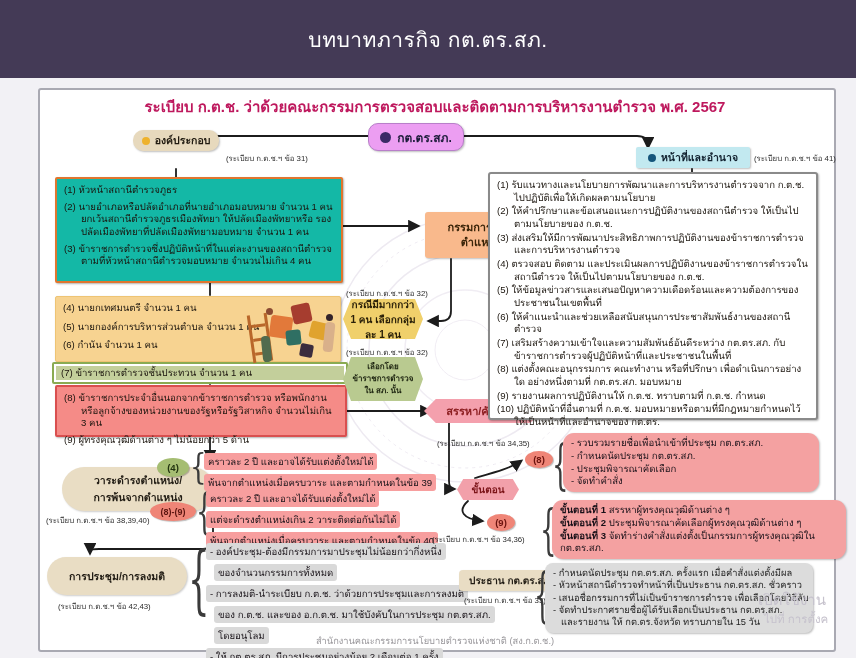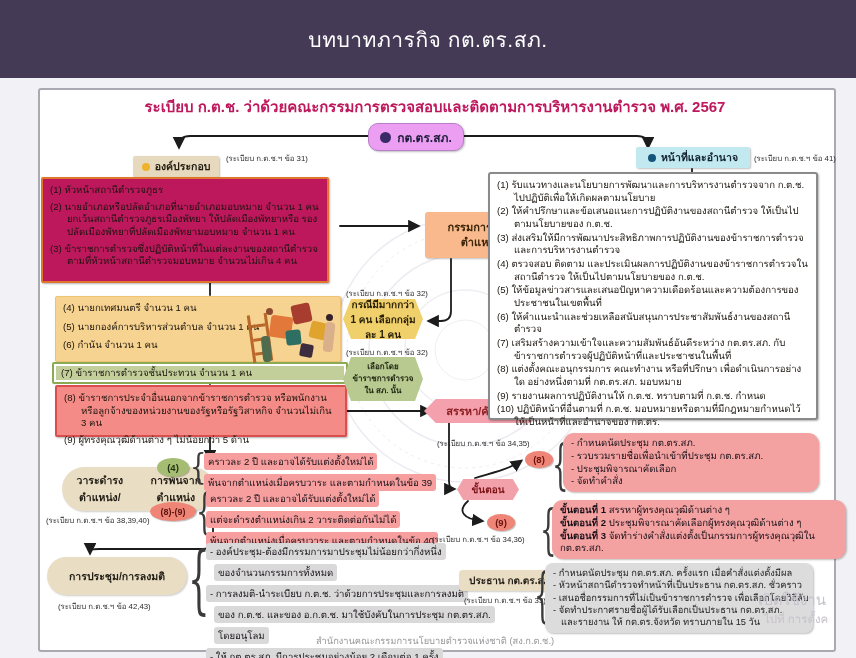--- a/index.html
+++ b/index.html
@@ -11,21 +11,21 @@
   .panel{left:38px;top:88px;width:794px;height:560px;background:#fff;border:2px solid #a9a9b2;border-radius:3px;z-index:0}
   svg.overlay{position:absolute;left:0;top:0;z-index:1;pointer-events:none}
   .dgtitle{left:38px;top:95px;width:794px;text-align:center;font-size:15px;font-weight:bold;color:#be185d}
   .node{display:flex;align-items:center;justify-content:center;font-weight:bold;box-shadow:1px 1px 2px rgba(0,0,0,.25)}
   .dot{border-radius:50%;display:inline-block;flex:0 0 auto}
   .ref{font-size:7.8px;color:#2b2b2b;white-space:nowrap;z-index:2;position:absolute}
   .bx{border-radius:2px;padding:5px 7px;box-shadow:1px 1px 2px rgba(0,0,0,.3)}
   .t{font-size:9.6px;line-height:1.32;color:#1a140d}
   .item{padding-left:17px;text-indent:-17px;margin-bottom:4px}
   .item:last-child{margin-bottom:0}
-  .pill{background:#e9ddc4;display:flex;flex-direction:row;align-items:center;justify-content:center;font-weight:bold;color:#211c14;text-align:center;box-shadow:1px 1px 2px rgba(0,0,0,.2)}
+  .pill{background:#e9ddc4;display:flex;flex-direction:column;align-items:center;justify-content:center;font-weight:bold;color:#211c14;text-align:center;box-shadow:1px 1px 2px rgba(0,0,0,.2)}
   .ell{border-radius:50%;display:flex;align-items:center;justify-content:center;font-weight:bold;box-shadow:1px 1px 1px rgba(0,0,0,.25)}
   .hex{clip-path:polygon(0 50%,10% 0,90% 0,100% 50%,90% 100%,10% 100%);display:flex;align-items:center;justify-content:center;font-weight:bold;text-align:center}
   .hl{display:inline-block;padding:1px 4px;border-radius:3px;white-space:nowrap;font-size:9.6px;color:#171117}
   .hl-p{background:#f79e9e}
   .hl-g{background:#d9d9d9}
   .bubble{border-radius:11px;padding:4px 8px;box-shadow:1px 1px 2px rgba(0,0,0,.25)}
   .bubble .bl{font-size:9.6px;line-height:1.33;color:#181018;white-space:nowrap}
   .brace{font-family:"DejaVu Serif",serif;color:#3a3a3a;line-height:1;z-index:2;position:absolute}
   .wm{color:#c6c2cd;z-index:6;position:absolute}
   .footer{left:38px;top:633px;width:794px;text-align:center;font-size:9.3px;color:#979599}
@@ -72,33 +72,33 @@
   </g>
 </svg>
 
 <div class="abs dgtitle">ระเบียบ ก.ต.ช. ว่าด้วยคณะกรรมการตรวจสอบและติดตามการบริหารงานตำรวจ พ.ศ. 2567</div>
 
 <div class="abs node" style="left:368px;top:123px;width:94px;height:26px;background:#ec9ef2;border:1px solid #b87fc9;border-radius:10px;">
   <span class="dot" style="width:11px;height:11px;background:#3a2a66;margin-right:6px"></span>
   <span style="font-size:12px;color:#1a1a38">กต.ตร.สภ.</span>
 </div>
 
-<div class="abs node" style="left:133px;top:156px;width:86px;height:21px;background:#e7d9bd;border-radius:2px;">
+<div class="abs node" style="left:133px;top:130px;width:86px;height:21px;background:#e7d9bd;border-radius:10px;">
   <span class="dot" style="width:8px;height:8px;background:#eeb22c;margin-right:5px"></span>
   <span style="font-size:10.5px;color:#201a10">องค์ประกอบ</span>
 </div>
 <div class="ref" style="left:226px;top:152px">(ระเบียบ ก.ต.ช.ฯ ข้อ 31)</div>
 
 <div class="abs node" style="left:636px;top:147px;width:114px;height:21px;background:#c2e9f0;border-radius:2px;">
   <span class="dot" style="width:8px;height:8px;background:#14557b;margin-right:5px"></span>
   <span style="font-size:10.5px;color:#10202e">หน้าที่และอำนาจ</span>
 </div>
 <div class="ref" style="left:754px;top:152px">(ระเบียบ ก.ต.ช.ฯ ข้อ 41)</div>
 
-<div class="abs bx" style="left:41px;top:177px;width:270px;height:92px;background:#be185d;border:2px solid #e0762e;">
+<div class="abs bx" style="left:55px;top:177px;width:270px;height:92px;background:#14b8a6;border:2px solid #e0762e;">
   <div class="t item">(1) หัวหน้าสถานีตำรวจภูธร</div>
   <div class="t item">(2) นายอำเภอหรือปลัดอำเภอที่นายอำเภอมอบหมาย จำนวน 1 คน ยกเว้นสถานีตำรวจภูธรเมืองพัทยา ให้ปลัดเมืองพัทยาหรือ รองปลัดเมืองพัทยาที่ปลัดเมืองพัทยามอบหมาย จำนวน 1 คน</div>
   <div class="t item">(3) ข้าราชการตำรวจซึ่งปฏิบัติหน้าที่ในแต่ละงานของสถานีตำรวจ ตามที่หัวหน้าสถานีตำรวจมอบหมาย จำนวนไม่เกิน 4 คน</div>
 </div>
 
 <div class="abs bx" style="left:55px;top:296px;width:270px;height:54px;background:#f7d391;border:1px solid #eec474;">
   <div class="t item" style="margin-bottom:6px">(4) นายกเทศมนตรี จำนวน 1 คน</div>
   <div class="t item" style="margin-bottom:6px">(5) นายกองค์การบริหารส่วนตำบล จำนวน 1 คน</div>
   <div class="t item">(6) กำนัน จำนวน 1 คน</div>
 </div>
@@ -198,22 +198,22 @@
   <div style="margin-top:2px;margin-left:8px"><span class="hl hl-g">โดยอนุโลม</span></div>
   <div style="margin-top:2px"><span class="hl hl-g">- ให้ กต.ตร.สภ. มีการประชุมอย่างน้อย 2 เดือนต่อ 1 ครั้ง</span></div>
 </div>
 
 <div class="ref" style="left:437px;top:437px">(ระเบียบ ก.ต.ช.ฯ ข้อ 34,35)</div>
 <div class="abs ell" style="left:525px;top:451px;width:28px;height:17px;background:#ef8577;">
   <span style="font-size:9.5px;color:#6b130e">(8)</span>
 </div>
 <div class="brace" style="left:552px;top:451px;font-size:26px;transform:scaleY(2.1)">{</div>
 <div class="abs bubble" style="left:563px;top:433px;width:240px;background:#f4a1a1;">
+  <div class="bl">- รวบรวมรายชื่อเพื่อนำเข้าที่ประชุม กต.ตร.สภ.</div>
   <div class="bl">- กำหนดนัดประชุม กต.ตร.สภ.</div>
-  <div class="bl">- รวบรวมรายชื่อเพื่อนำเข้าที่ประชุม กต.ตร.สภ.</div>
   <div class="bl">- ประชุมพิจารณาคัดเลือก</div>
   <div class="bl">- จัดทำคำสั่ง</div>
 </div>
 
 <div class="abs hex" style="left:457px;top:479px;width:62px;height:21px;background:#f2a0aa;">
   <span style="font-size:10px;color:#7c1418">ขั้นตอน</span>
 </div>
 
 <div class="abs ell" style="left:487px;top:514px;width:28px;height:17px;background:#ef8577;">
   <span style="font-size:9.5px;color:#6b130e">(9)</span>

